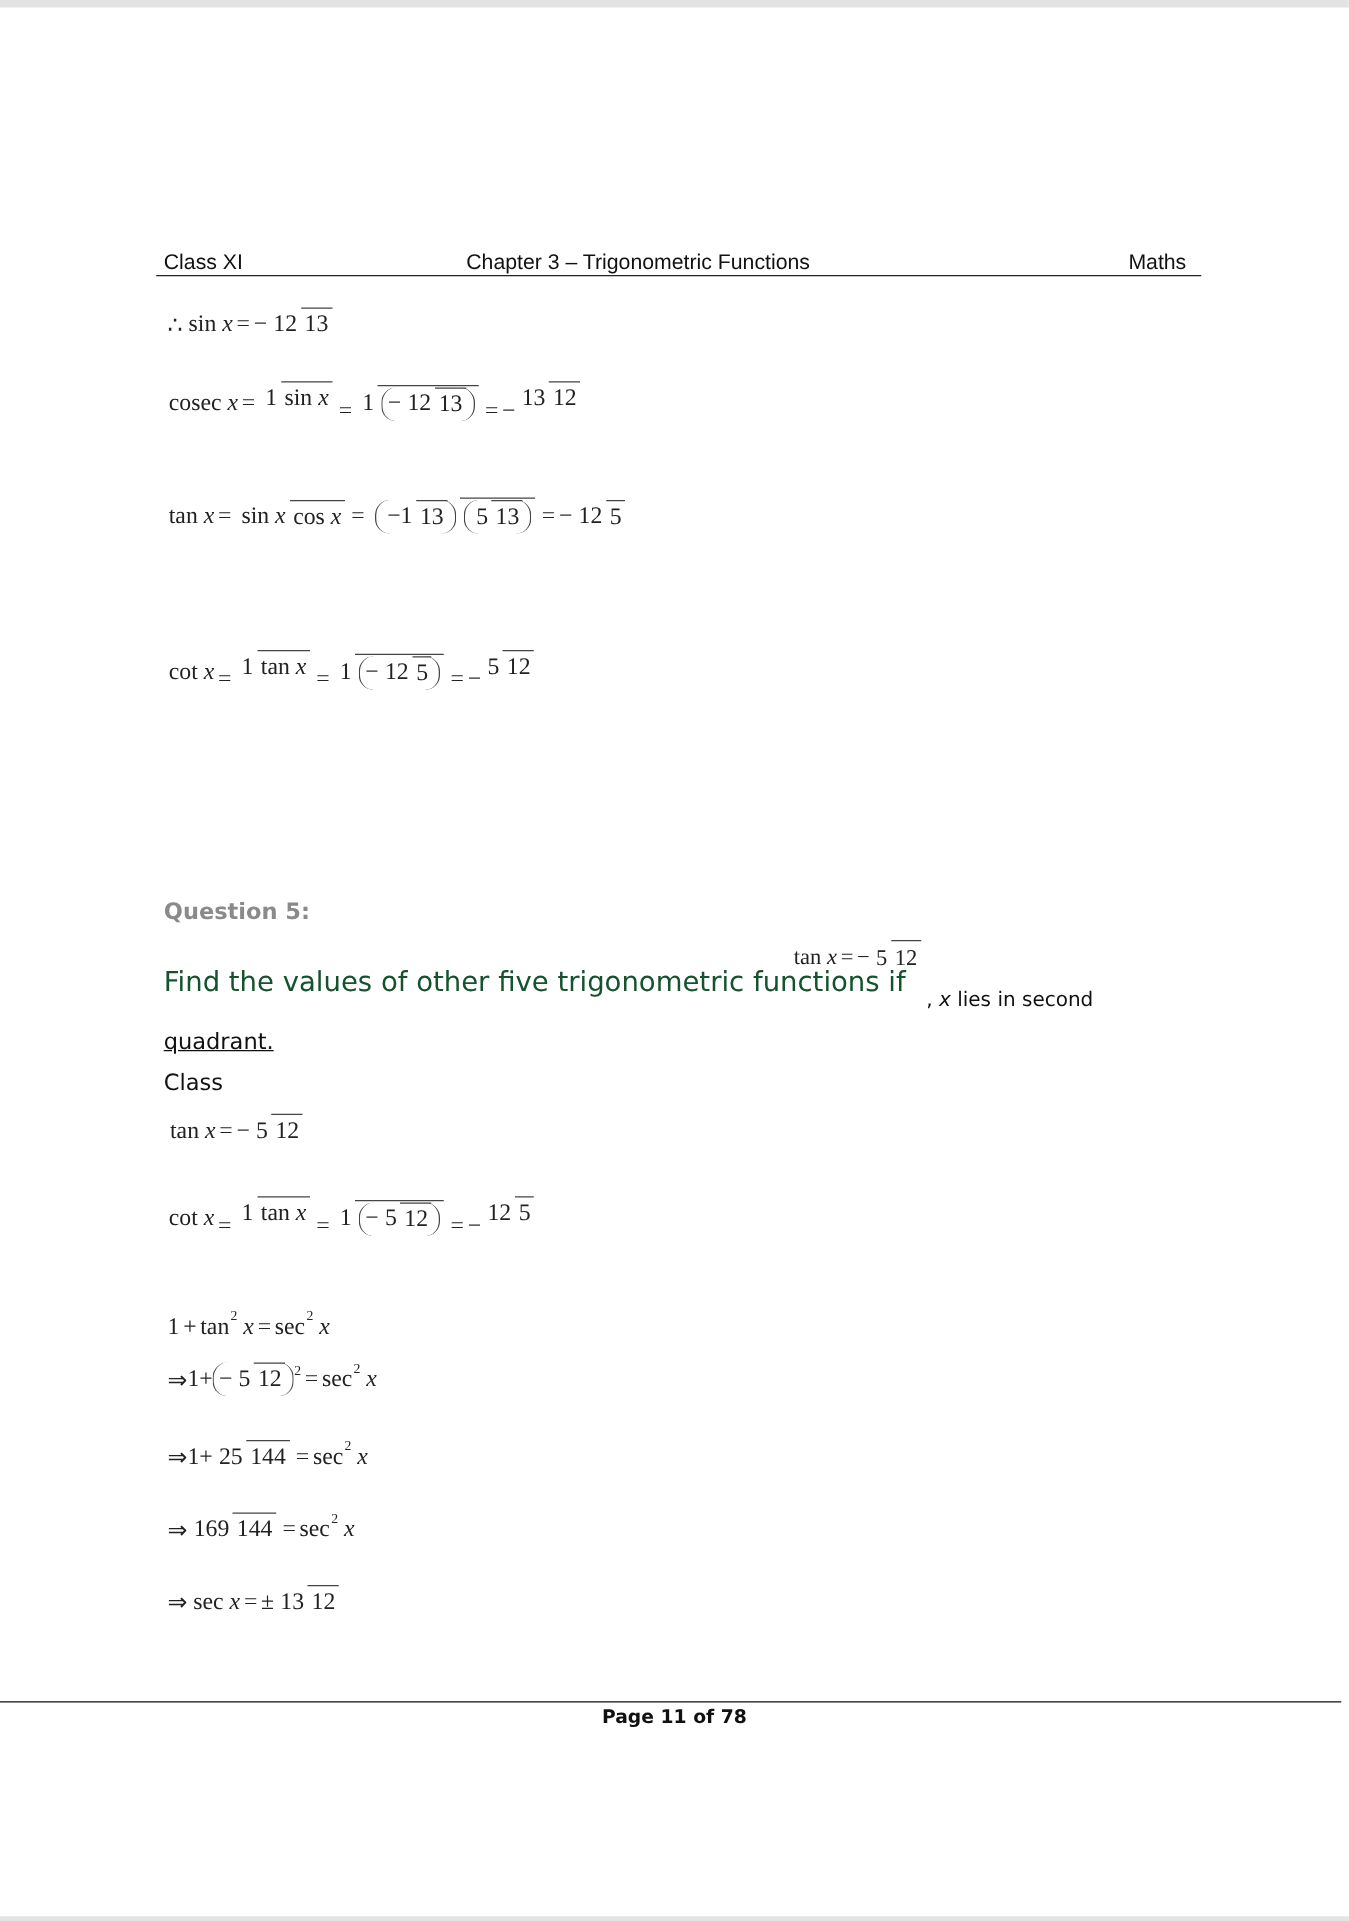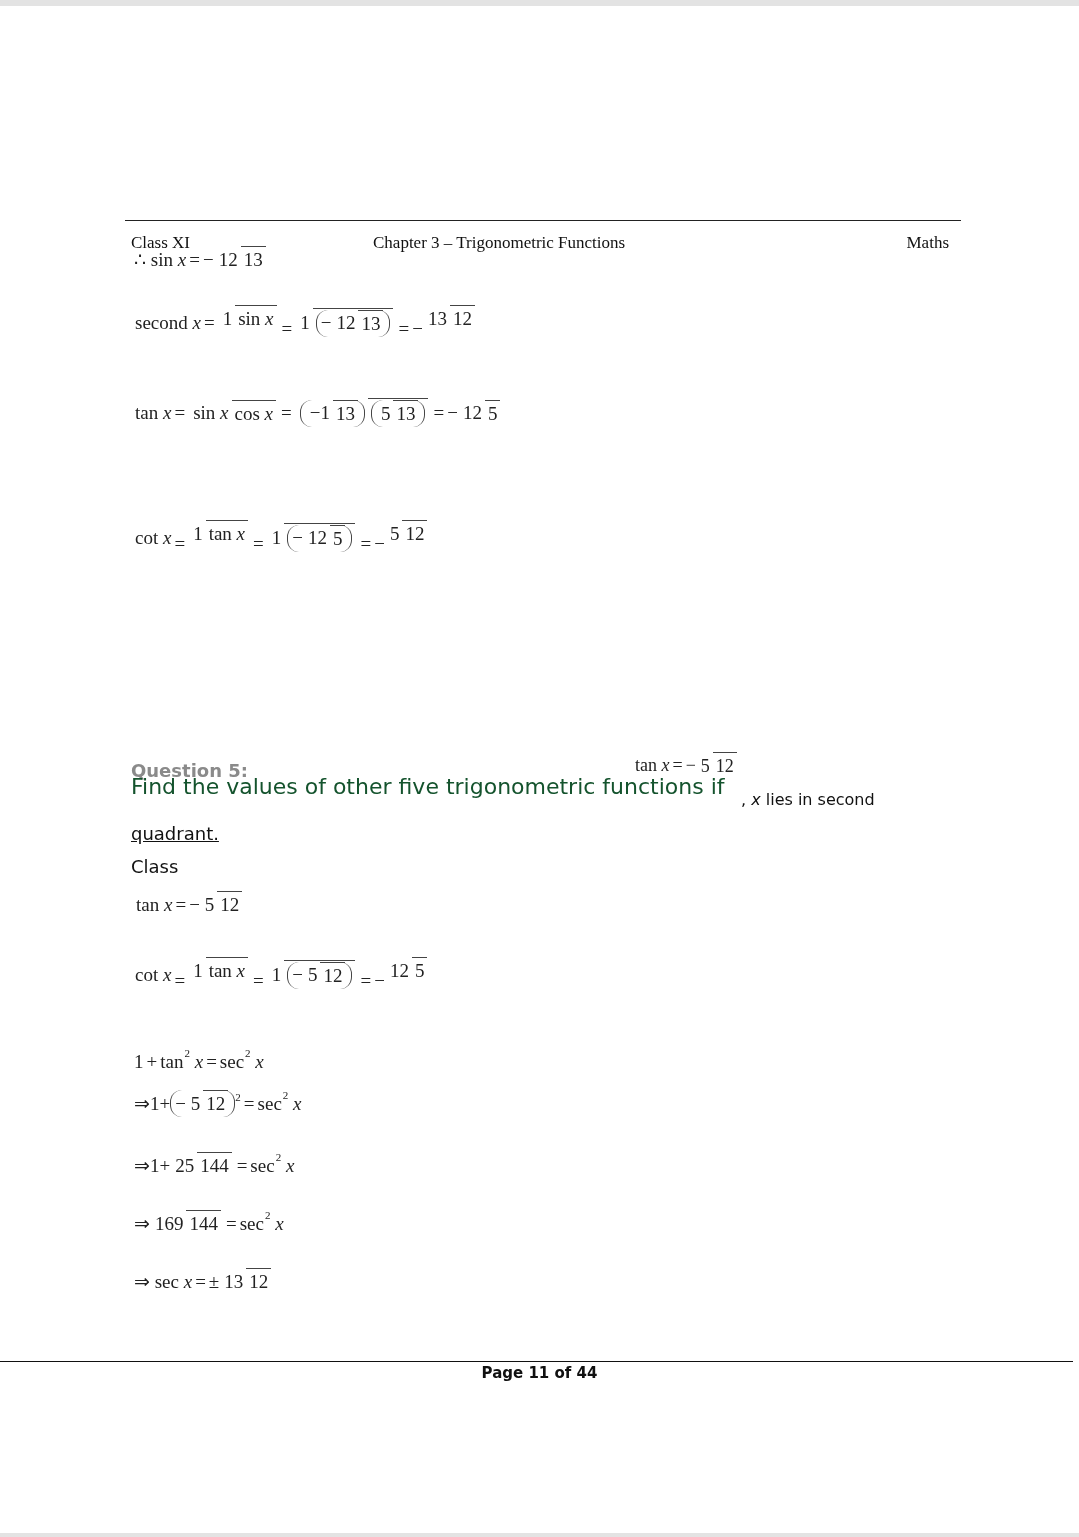--- a/index.html
+++ b/index.html
@@ -6,36 +6,36 @@
   body {
     width: 1079px; height: 1537px; position: relative; overflow: hidden;
     background: #ffffff;
     font-family: "DejaVu Sans", sans-serif;
     color: #111;
   }
   .top-strip { position: absolute; left: 0; top: 0; width: 1079px; height: 6px; background: #e3e3e3; }
   .bottom-strip { position: absolute; left: 0; top: 1533px; width: 1079px; height: 4px; background: #e3e3e3; }
 
   .header { position: absolute; left: 125px; top: 198px; width: 836px; height: 22px; border-bottom: 1.5px solid #222; }
-  .header span { position: absolute; top: 2px; font-size: 17px; color: #111; font-family: Liberation Serif, serif; margin-top: 33px; }
+  .header span { position: absolute; top: 2px; font-size: 17px; color: #111; font-family: Liberation Sans, sans-serif; }
   .hdr-left { left: 6px; }
   .hdr-center { left: 248px; }
   .hdr-right { right: 12px; }
 
   .math { position: absolute; font-family: "Liberation Serif", serif; font-size: 19px; color: #222; white-space: nowrap; display: flex; align-items: center; }
   .math i { font-style: italic; }
   .frac { display: inline-flex; flex-direction: row; align-items: center; margin: 0 2px; vertical-align: middle; }
   .frac .num { padding: 0 3px; line-height: 26px; }
   .frac .den { padding: 0 3px; line-height: 26px; border-top: 1px solid #444; }
   .paren { display: inline-flex; align-items: center; border-left: 1.3px solid #444; border-right: 1.3px solid #444; border-radius: 12px; padding: 0 4px; margin: 1px 0; }
   .op { margin: 0 3px; }
   .sup { font-size: 11px; position: relative; top: -9px; margin-left: 1px; }
   .sup-big { font-size: 11px; align-self: flex-start; margin-top: 2px; }
 
-  .question-title { position: absolute; left: 131px; top: 719px; font-size: 18px; font-weight: bold; color: #8a8a8a; margin-top: 41px; }
+  .question-title { position: absolute; left: 131px; top: 719px; font-size: 18px; font-weight: bold; color: #8a8a8a; }
   .qtext { position: absolute; left: 131px; top: 774px; font-size: 22px; color: #14532d; }
   .qtext2 { position: absolute; left: 131px; top: 823px; font-size: 18px; color: #111; text-decoration: underline; }
   .answer-label { position: absolute; left: 131px; top: 856px; font-size: 18px; color: #111; }
   .qtail { position: absolute; left: 741px; top: 790px; font-size: 16px; color: #111; }
 
   .footer-line { position: absolute; left: 0; top: 1361px; width: 1073px; border-top: 1.5px solid #111; }
   .footer-text { position: absolute; left: 0; width: 1079px; top: 1364px; text-align: center; font-size: 15px; font-weight: bold; color: #111; }
 </style>
 </head>
 <body>
@@ -51,21 +51,21 @@
 <div class="math" style="left:134px; top:246px;">
   <span>∴</span>&nbsp;<span>sin</span>&nbsp;<i>x</i>
   <span class="op">=</span><span>−</span>
   <span class="frac">
       <span class="num">12</span>
       <span class="den">13</span>
     </span>
 </div>
 
 <div class="math" style="left:135px; top:305px;">
-  <span>second</span>&nbsp;<i>x</i><span class="op">=</span>
+  <span>cosec</span>&nbsp;<i>x</i><span class="op">=</span>
   <span class="frac" style="align-self:flex-start">
       <span class="num">1</span>
       <span class="den"><span>sin</span> <i>x</i></span>
     </span>
   <span class="op" style="align-self:flex-start; margin-top:13px">=</span>
   <span class="frac">
       <span class="num">1</span>
       <span class="den"><span class="paren">
           <span>−</span>
           <span class="frac">
@@ -214,15 +214,15 @@
 
 <div class="math" style="left:134px; top:1268px;">
   <span>⇒</span>&nbsp;<span>sec</span>&nbsp;<i>x</i><span class="op">=</span><span>±</span>
   <span class="frac">
       <span class="num">13</span>
       <span class="den">12</span>
     </span>
 </div>
 
 <div class="footer-line"></div>
-<div class="footer-text">Page 11 of 44</div>
+<div class="footer-text">Page 11 of 78</div>
 
 <div class="bottom-strip"></div>
 
 </body></html>

